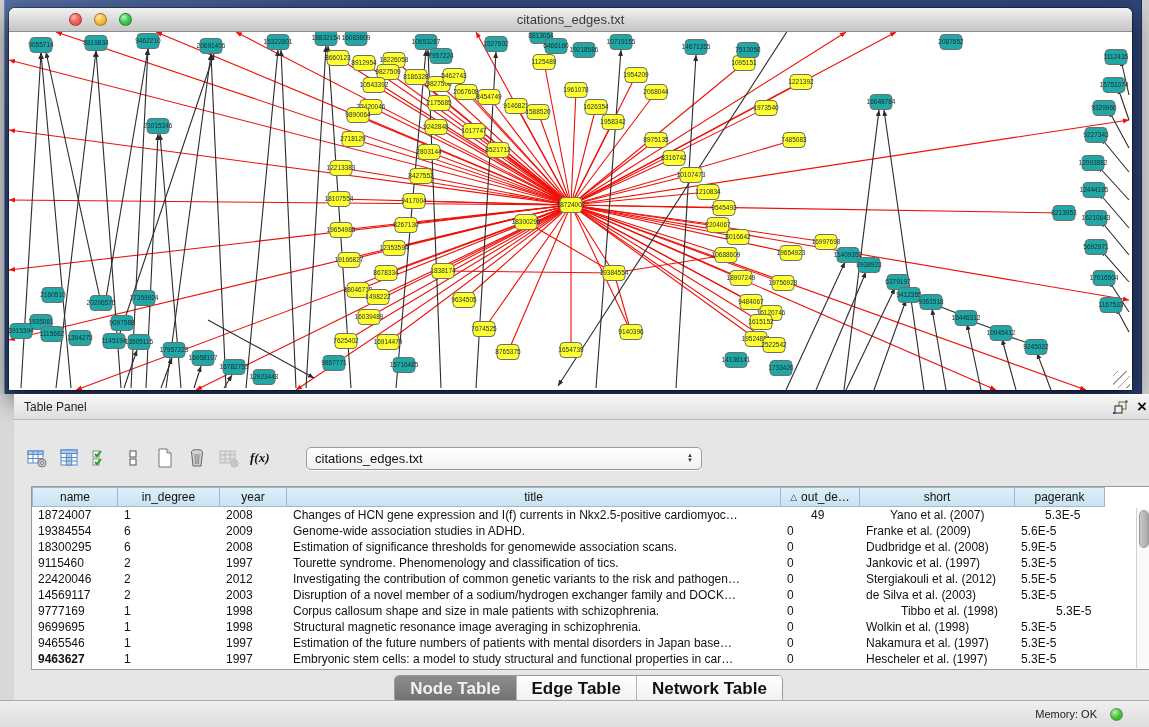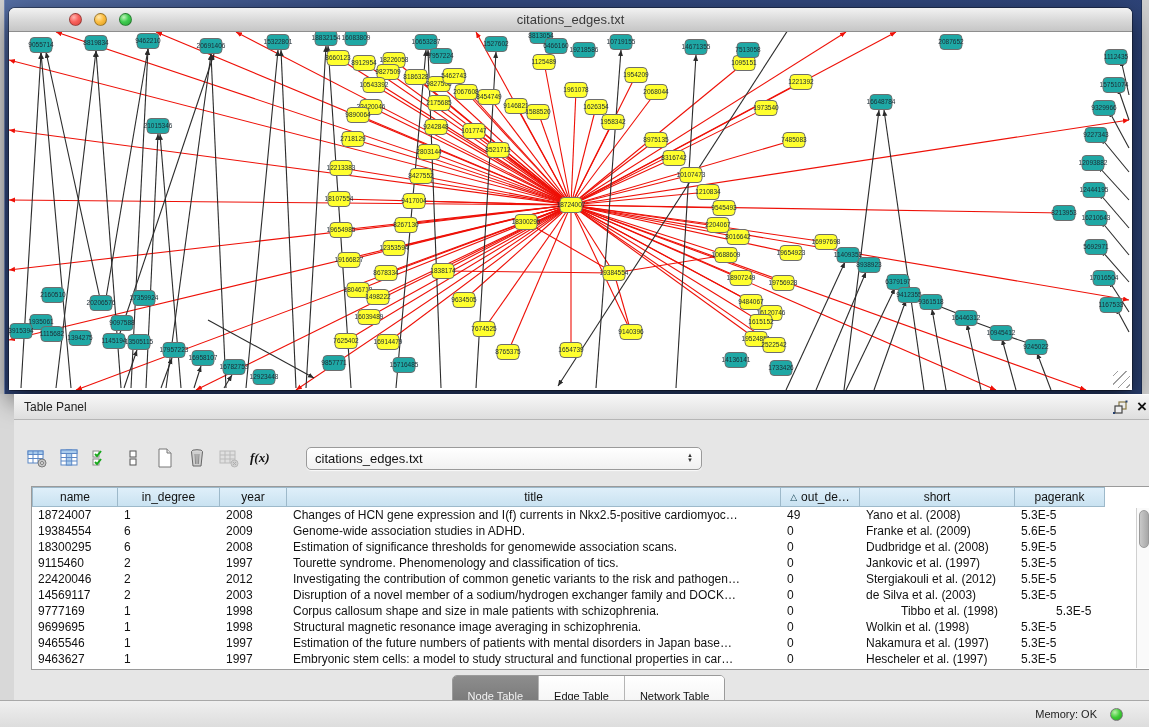--- a/index.html
+++ b/index.html
@@ -58,22 +58,22 @@
   .g-cell { font-size:12px; color:#111; padding-left:6px; white-space:nowrap; overflow:hidden; flex:none; }
 
   .vscroll { position:absolute; right:1px; top:21px; width:15px; bottom:1px; background:#fafafa;
              border-left:1px solid #d0d0d0; }
   .vthumb { position:absolute; left:2px; top:2px; width:10px; height:38px; border-radius:6px;
             background:linear-gradient(90deg,#c9c9c9,#a8a8a8); border:1px solid #9a9a9a; }
 
   .tabs { position:absolute; left:0; top:281px; width:1149px; display:flex; justify-content:center; }
   .seg { display:flex; border:1px solid #9a9a9a; border-radius:5px; overflow:hidden;
          box-shadow:0 1px 1px rgba(255,255,255,.9); }
-  .seg-btn { font-size:11px; padding:14px 15px; background:linear-gradient(#ffffff,#f0f0f0);
-             color:#111; border-left:1px solid #b5b5b5; white-space:nowrap; }
+  .seg-btn { font-size:17px; padding:3px 15px; background:linear-gradient(#ffffff,#f0f0f0);
+             color:#111; border-left:1px solid #b5b5b5; white-space:nowrap;font-weight:bold; }
   .seg-btn:first-child { border-left:none; }
   .seg-btn.active { background:linear-gradient(#8d8d8d,#707070); color:#f2f2f2; }
 
   
   .status-bar { position:absolute; left:0; top:700px; width:1149px; height:27px;
                 background:linear-gradient(#efefef,#dddddd); border-top:1px solid #a8a8a8;
                 display:flex; align-items:center; justify-content:flex-end; padding-right:26px; gap:13px; }
   .status-bar .mem { font-size:11px; color:#222; }
   .mem-dot { width:13px; height:13px; border-radius:50%;
              background:radial-gradient(circle at 35% 30%, #b8f0a8, #3ecb35 50%, #2a9e27);
@@ -872,22 +872,22 @@
         <div class="gh-cell" style="width: 90px;">
           <span>pagerank</span>
         </div>
       </div>
     <div class="grid-body" id="grid-body">
         <div class="grid-row">
           <div class="g-cell" style="width: 86px;">18724007</div>
           <div class="g-cell" style="width: 102px;">1</div>
           <div class="g-cell" style="width: 67px;">2008</div>
           <div class="g-cell" style="width: 494px;">Changes of HCN gene expression and I(f) currents in Nkx2.5-positive cardiomyoc…</div>
-          <div class="g-cell" style="width: 79px;">49</div>
-          <div class="g-cell" style="width: 155px;">Yano et al. (2008)</div>
+          <div class="g-cell" style="width: 79px; margin-left: 24px;">49</div>
+          <div class="g-cell" style="width: 155px;">Yano et al. (2007)</div>
           <div class="g-cell" style="width: 90px;">5.3E-5</div>
         </div>
         <div class="grid-row">
           <div class="g-cell" style="width: 86px;">19384554</div>
           <div class="g-cell" style="width: 102px;">6</div>
           <div class="g-cell" style="width: 67px;">2009</div>
           <div class="g-cell" style="width: 494px;">Genome-wide association studies in ADHD.</div>
           <div class="g-cell" style="width: 79px;">0</div>
           <div class="g-cell" style="width: 155px;">Franke et al. (2009)</div>
           <div class="g-cell" style="width: 90px;">5.6E-5</div>
@@ -949,21 +949,21 @@
         <div class="grid-row">
           <div class="g-cell" style="width: 86px;">9465546</div>
           <div class="g-cell" style="width: 102px;">1</div>
           <div class="g-cell" style="width: 67px;">1997</div>
           <div class="g-cell" style="width: 494px;">Estimation of the future numbers of patients with mental disorders in Japan base…</div>
           <div class="g-cell" style="width: 79px;">0</div>
           <div class="g-cell" style="width: 155px;">Nakamura et al. (1997)</div>
           <div class="g-cell" style="width: 90px;">5.3E-5</div>
         </div>
         <div class="grid-row">
-          <div class="g-cell" style="width: 86px;">9463627</div>
+          <div class="g-cell" style="width: 86px; font-weight: bold;">9463627</div>
           <div class="g-cell" style="width: 102px;">1</div>
           <div class="g-cell" style="width: 67px;">1997</div>
           <div class="g-cell" style="width: 494px;">Embryonic stem cells: a model to study structural and functional properties in car…</div>
           <div class="g-cell" style="width: 79px;">0</div>
           <div class="g-cell" style="width: 155px;">Hescheler et al. (1997)</div>
           <div class="g-cell" style="width: 90px;">5.3E-5</div>
         </div>
       </div>
     <div class="vscroll">
       <div class="vthumb"></div>

